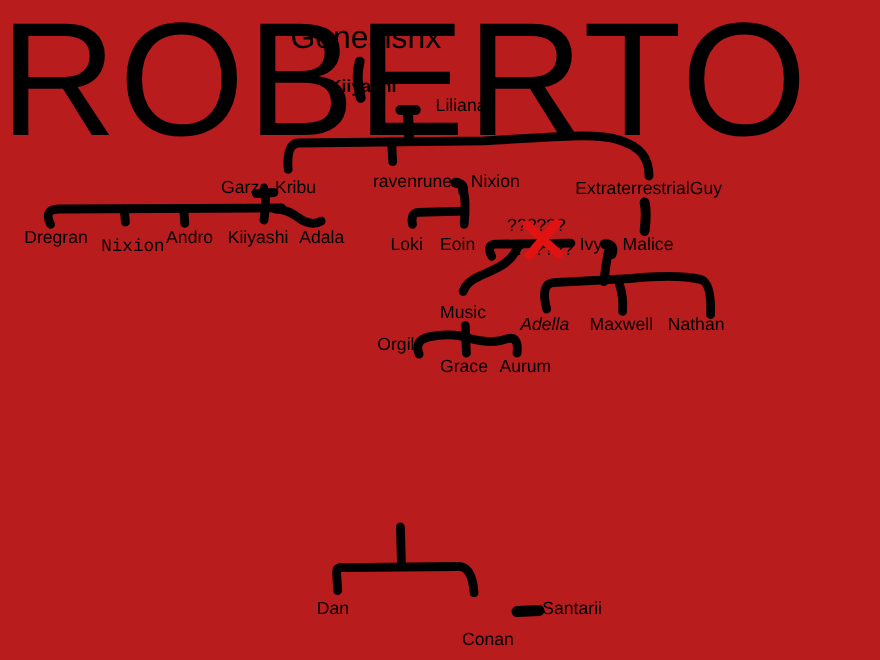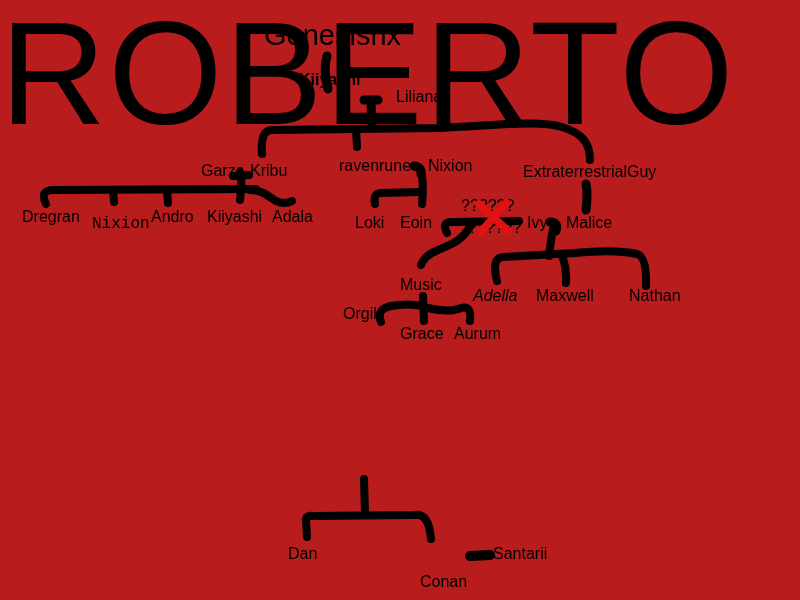--- a/index.html
+++ b/index.html
@@ -60,21 +60,21 @@
   <div class="lbl qmarks" style="left:461px; top:198px;">??????</div>
   <div class="lbl qmarks" style="left:468px; top:220px;">??????</div>
 
   <div class="lbl" style="left:527px; top:215px;">Ivy</div>
   <div class="lbl" style="left:566px; top:215px;">Malice</div>
 
   <div class="lbl" style="left:400px; top:277px;">Music</div>
 
   <div class="lbl" style="left:473px; top:288px;font-style:italic;">Adella</div>
   <div class="lbl" style="left:536px; top:288px;">Maxwell</div>
-  <div class="lbl" style="left:629px; top:288px;text-align:right;">Nathan</div>
+  <div class="lbl" style="left:607px; top:288px;text-align:right;">Nathan</div>
 
   <div class="lbl" style="left:343px; top:306px;">Orgil</div>
   <div class="lbl" style="left:400px; top:326px;">Grace</div>
   <div class="lbl" style="left:454px; top:326px;">Aurum</div>
 
   <div class="lbl roberto">ROBERTO</div>
 
   <div class="lbl" style="left:288px; top:546px;">Dan</div>
   <div class="lbl" style="left:420px; top:574px;">Conan</div>
   <div class="lbl" style="left:493px; top:546px;">Santarii</div>

